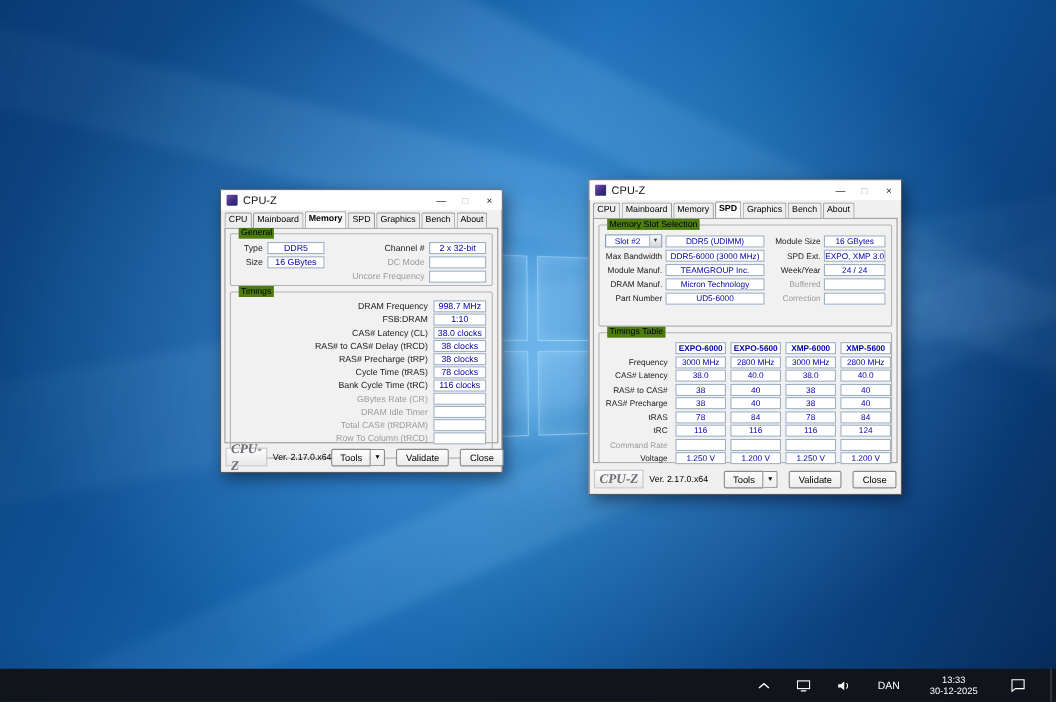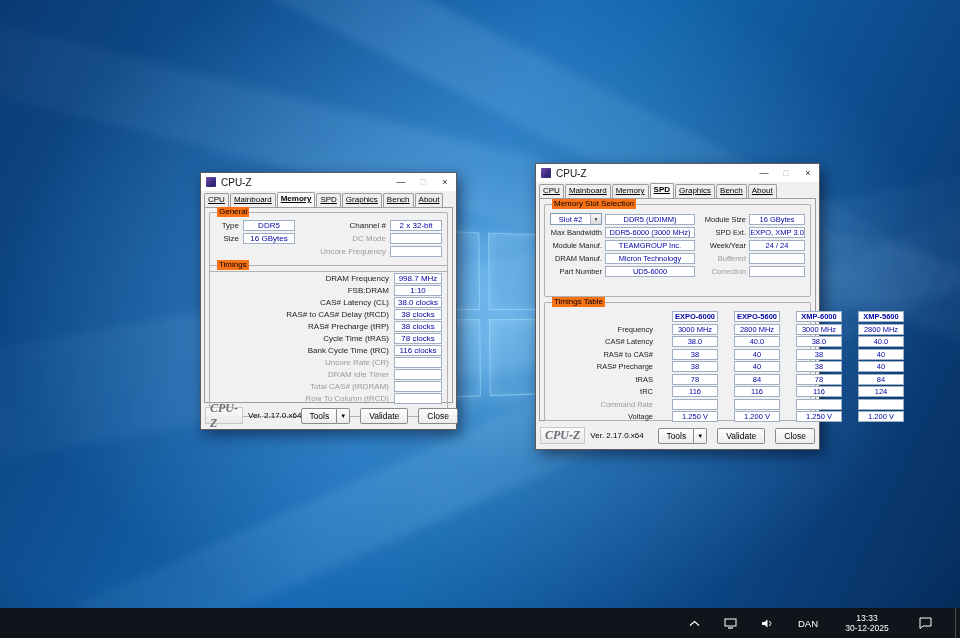--- a/index.html
+++ b/index.html
@@ -37,56 +37,56 @@
   .win-spd{left:535px;top:163px;width:285px;height:287px;}
   .titlebar{height:18px;background:#ffffff;display:flex;align-items:center;padding-left:5px;}
   .app-icon{width:10px;height:10px;margin-right:5px;border-radius:1px;flex:none;
     background:linear-gradient(135deg,#7a4fb0 0%,#3a2a80 60%,#222a6a 100%);}
   .title-text{font-size:10px;color:#111;}
   .caption-btns{margin-left:auto;display:flex;height:100%;}
   .cap{width:22px;display:flex;align-items:center;justify-content:center;font-size:9px;color:#222;}
   .cap.disabled{color:#b4b4b4;}
   .tabbar{display:flex;align-items:flex-end;height:16px;padding:2px 3px 0;position:relative;z-index:2;}
   .tab{font-size:8px;color:#000;padding:1px 3px 2px;background:#eeeeee;border:1px solid #9c9c9c;
-    border-bottom:none;border-radius:2px 2px 0 0;margin-right:1px;line-height:10px;white-space:nowrap;text-decoration:underline;}
+    border-bottom:none;border-radius:2px 2px 0 0;margin-right:1px;line-height:10px;white-space:nowrap;}
   .tab.active{background:#fafafa;font-weight:bold;padding-bottom:3px;}
   .client{position:absolute;left:3px;right:3px;border:1px solid #9c9c9c;background:#f1f1f1;}
   .win-memory .client{top:34px;bottom:26px;}
   .win-spd .client{top:34px;bottom:28px;}
   .group{position:absolute;border:1px solid #b2b2b2;border-radius:2px;}
-  .gtitle{position:absolute;top:-6px;left:7px;background:#f97316;padding:0 2px;font-size:8px;
+  .gtitle{position:absolute;top:-6px;left:7px;background:#4d7c0f;padding:0 2px;font-size:8px;
     color:#000;line-height:10px;}
   .lbl{font-size:8px;color:#222;text-align:right;white-space:nowrap;overflow:hidden;}
   .lbl.gray{color:#9b9b9b;}
   .field{background:#fff;border:1px solid #9fb0c4;color:#0000a6;font-size:8px;height:11px;
     display:flex;align-items:center;justify-content:center;white-space:nowrap;overflow:hidden;}
 
   
-  .general{top:4px;left:4px;right:4px;height:60px;padding-top:7px;}
+  .general{top:4px;left:4px;right:4px;height:48px;padding-top:7px;}
   .gen-row{display:grid;grid-template-columns:24px 52px 1fr 52px;gap:4px;align-items:center;
     padding:0 5px;margin-bottom:2px;}
   .timings{top:57px;left:4px;right:4px;height:152px;padding-top:7px;}
   .t-row{display:flex;align-items:center;padding:0 5px;margin-bottom:1px;height:11px;justify-content:flex-end;}
   .t-row .lbl{flex:1;margin-right:5px;}
   .t-row .field{width:48px;flex:none;}
 
   
   .slotgrp{top:5px;left:4px;right:4px;height:93px;padding-top:8px;}
   .s-row{display:grid;grid-template-columns:52px 90px 48px 56px;gap:3px;align-items:center;
     padding:0 5px;margin-bottom:2px;}
   .s-row .lbl{font-size:7.5px;}
   .s-row .field{font-size:7.5px;}
   .combo{display:flex;height:12px;border:1px solid #7f9db9;background:#fff;}
   .combo .val{flex:1;font-size:7.5px;color:#0000a6;display:flex;align-items:center;
     justify-content:center;white-space:nowrap;}
   .combo .drop{width:11px;background:linear-gradient(#f8f8f8,#d8d8d8);border-left:1px solid #a8b8c8;
     font-size:5px;display:flex;align-items:center;justify-content:center;color:#333;}
   .ttgrp{top:103px;left:4px;right:4px;height:119px;padding-top:8px;}
-  .tt-row{display:grid;grid-template-columns:60px 46px 46px 46px 46px;gap:16px;align-items:center;
-    padding:0 5px;margin-bottom:1.5px;margin-left:46px;}
+  .tt-row{display:grid;grid-template-columns:60px 46px 46px 46px 46px;gap:4px;align-items:center;
+    padding:0 5px;margin-bottom:1.5px;}
   .tt-row .lbl{font-size:7.5px;padding-right:3px;}
   .tt-row .field{font-size:7.5px;}
   .tt-row .field.th{font-weight:bold;}
 
   
   .footer{position:absolute;left:4px;right:4px;bottom:4px;height:19px;display:flex;align-items:center;}
   .logo-box{font-family:"Liberation Serif","DejaVu Serif",serif;font-style:italic;font-weight:bold;
     color:#6e6e78;font-size:12px;padding:0 4px;border:1px solid #c8c8c8;height:17px;
     background:linear-gradient(#fbfbfb,#e9e9e9);display:flex;align-items:center;}
   .ver{font-size:8px;margin-left:5px;color:#000;white-space:nowrap;}
@@ -192,21 +192,21 @@
       </div>
       <div class="t-row">
         <span class="lbl">Cycle Time (tRAS)</span>
         <span class="field">78 clocks</span>
       </div>
       <div class="t-row">
         <span class="lbl">Bank Cycle Time (tRC)</span>
         <span class="field">116 clocks</span>
       </div>
       <div class="t-row">
-        <span class="lbl gray">Uncore Rate (CR)</span>
+        <span class="lbl gray">GBytes Rate (CR)</span>
         <span class="field"></span>
       </div>
       <div class="t-row">
         <span class="lbl gray">DRAM Idle Timer</span>
         <span class="field"></span>
       </div>
       <div class="t-row">
         <span class="lbl gray">Total CAS# (tRDRAM)</span>
         <span class="field"></span>
       </div>

